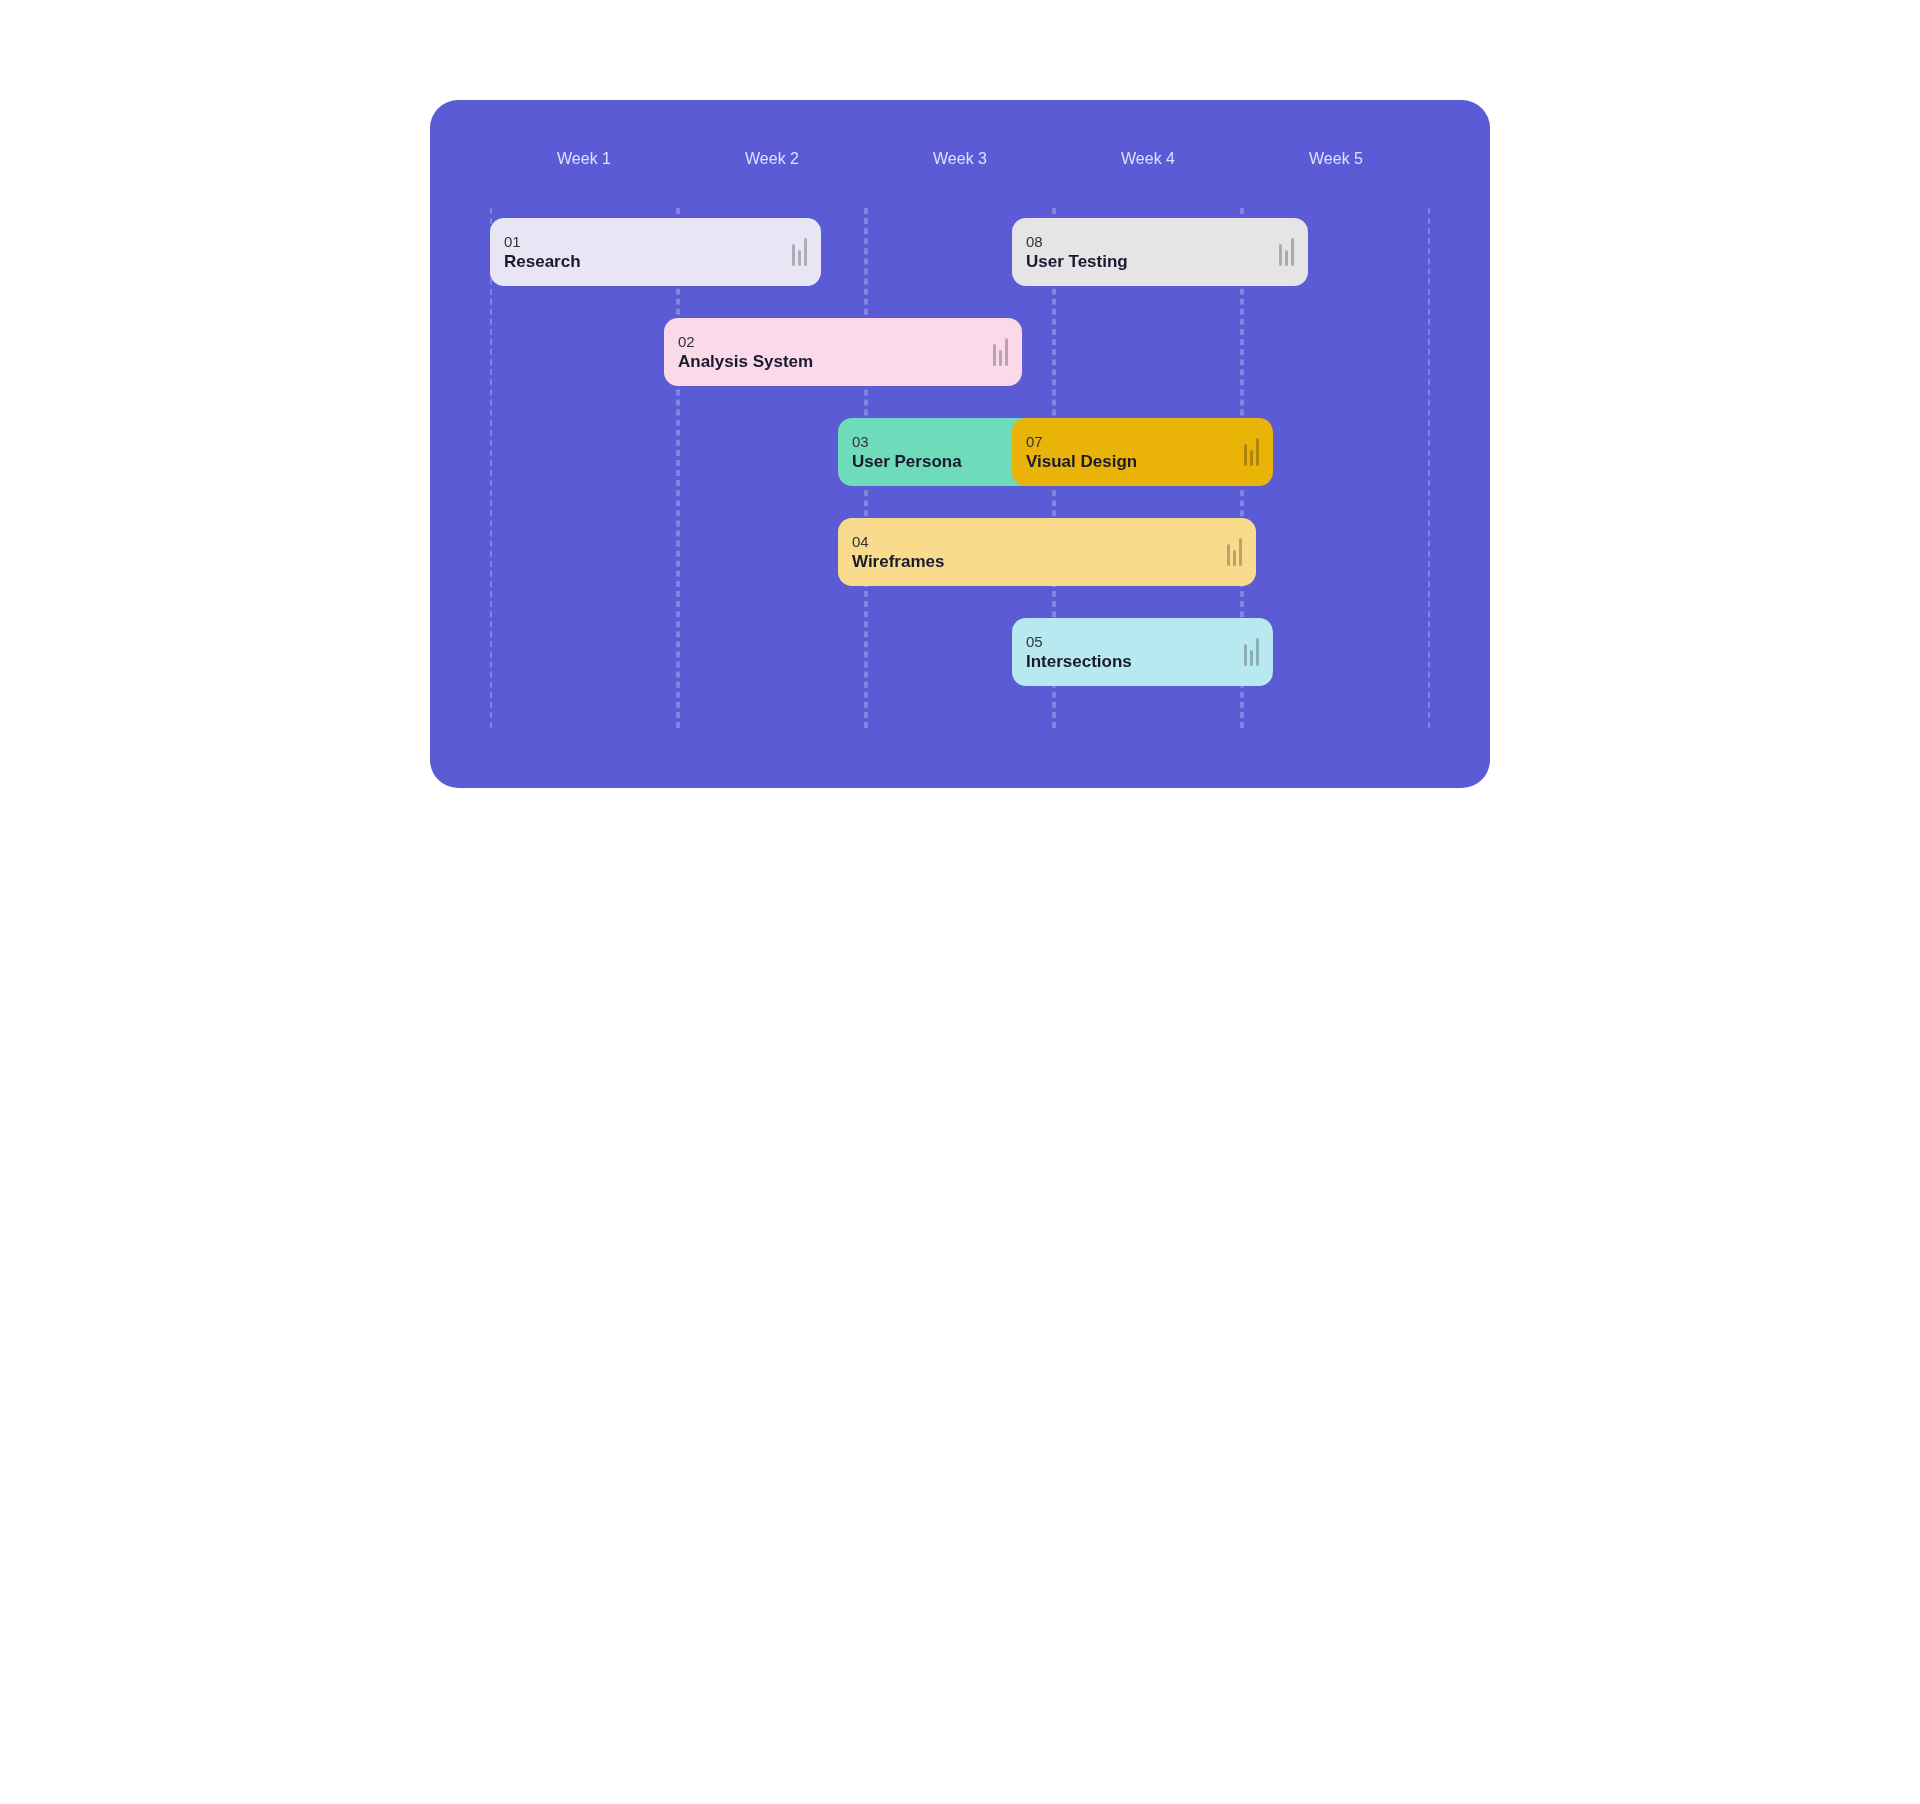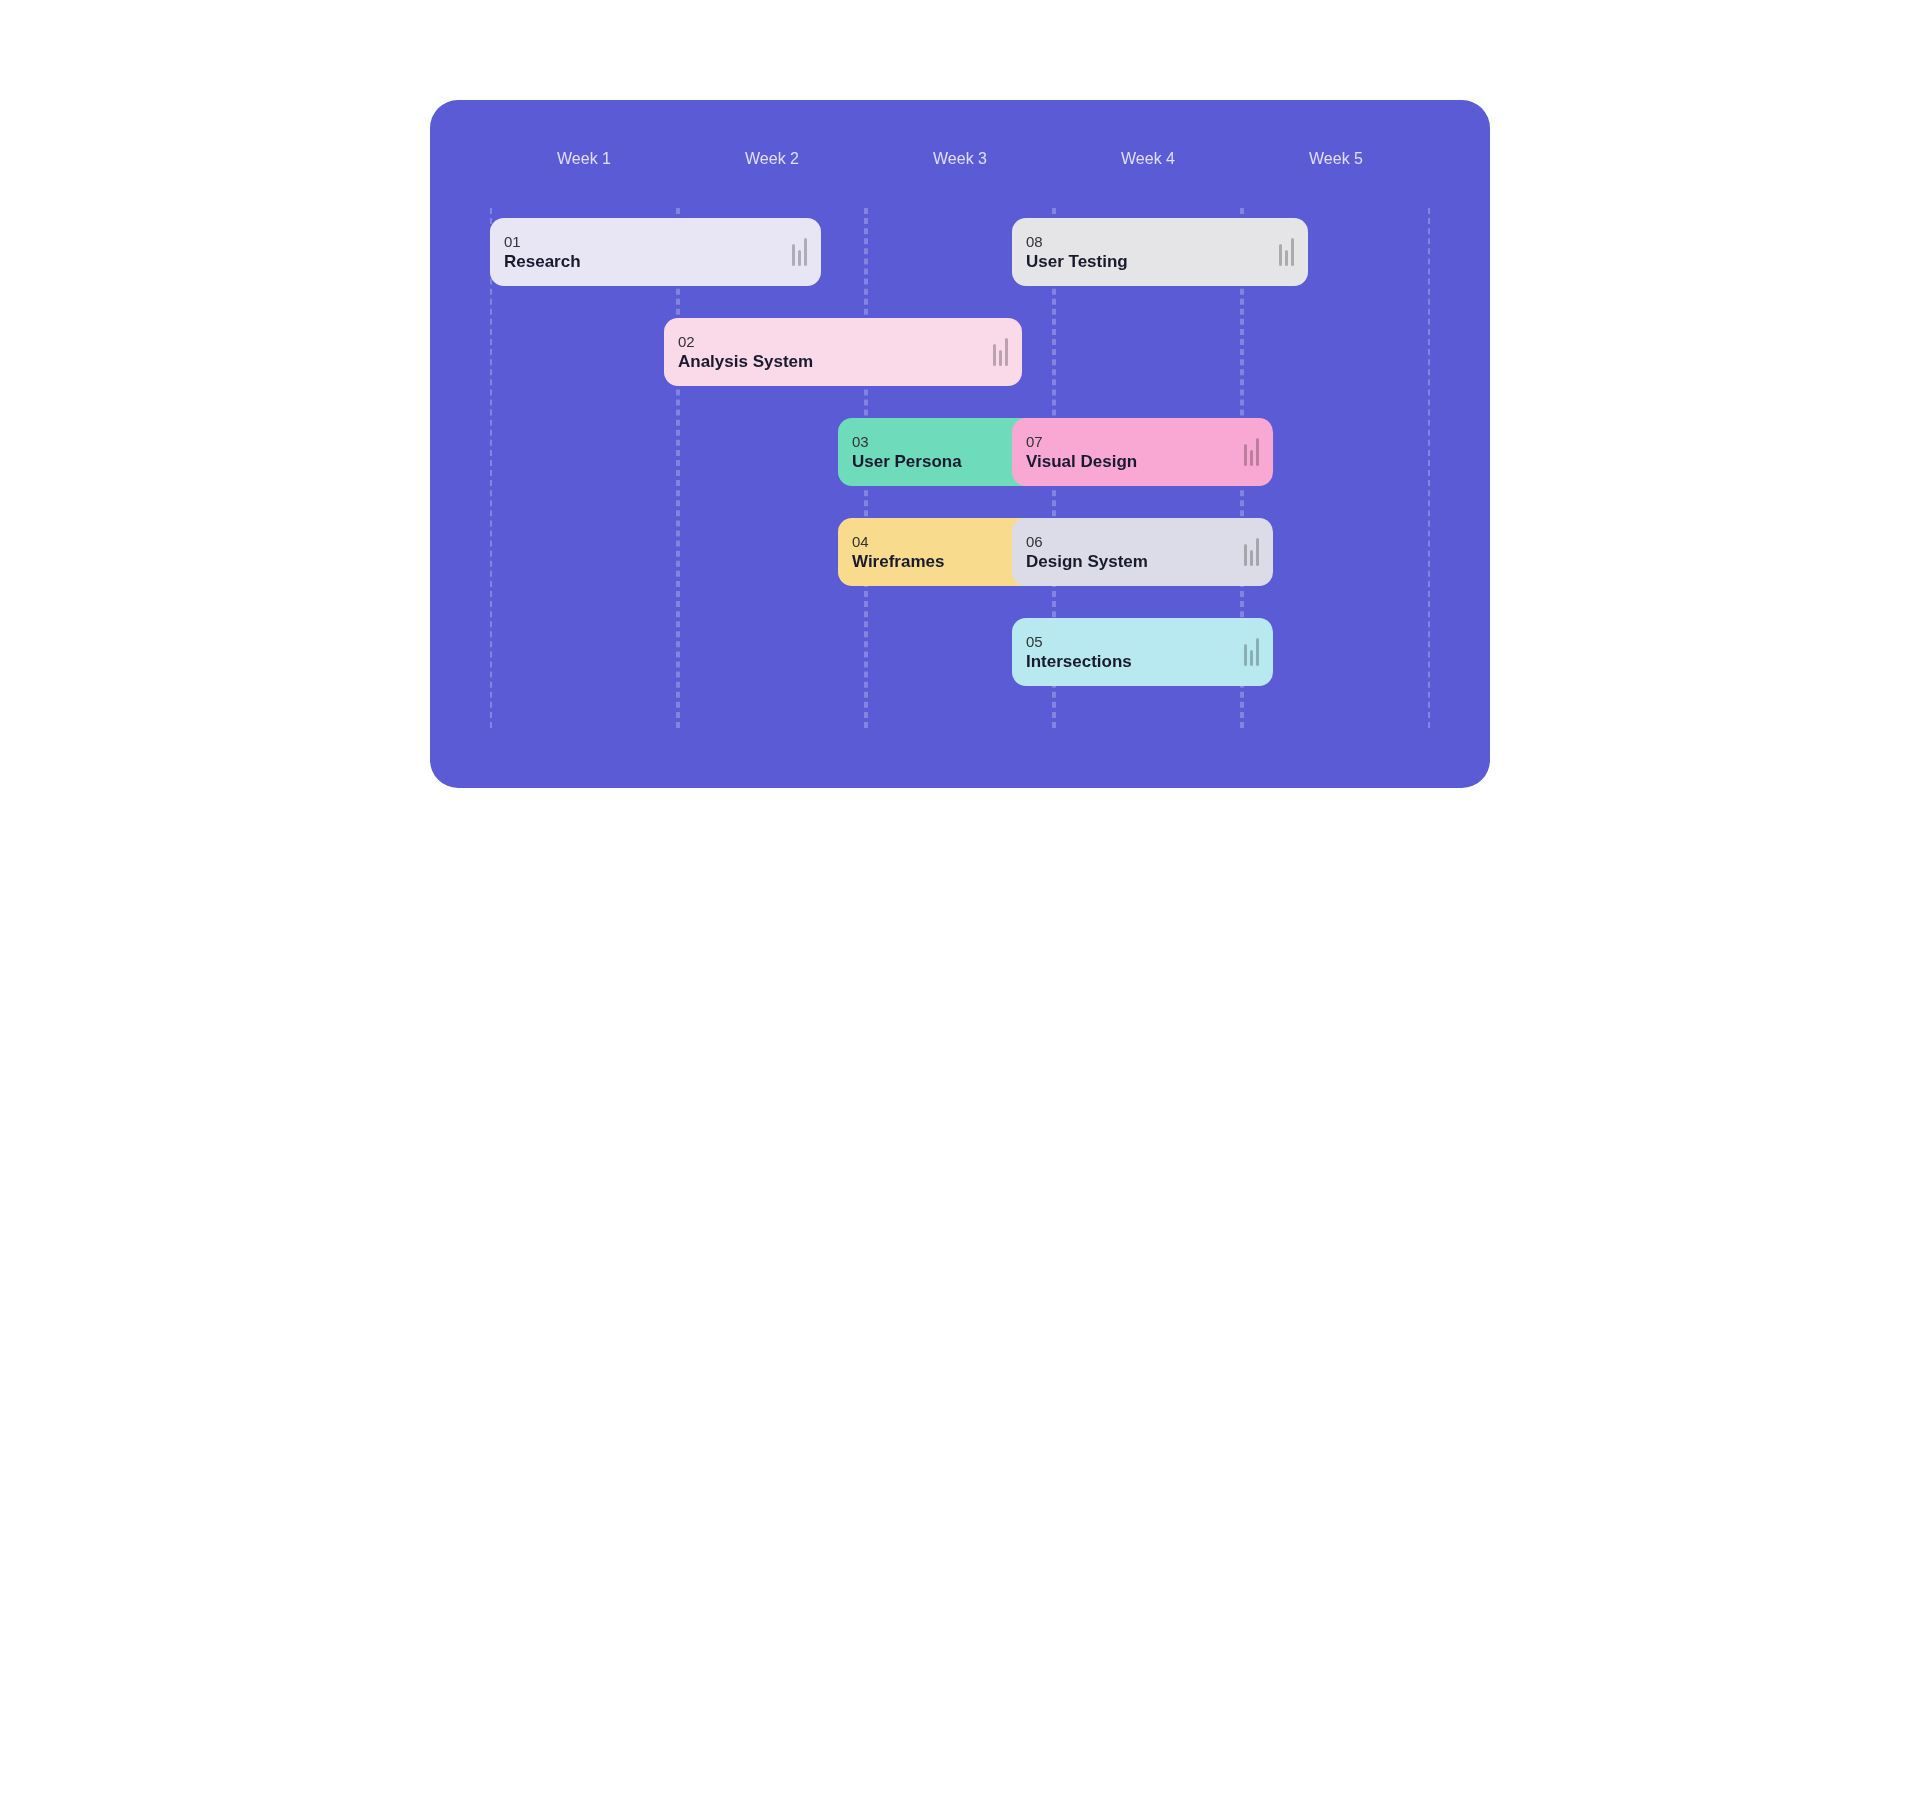--- a/index.html
+++ b/index.html
@@ -123,21 +123,21 @@
       background: rgba(0,0,0,0.25);
     }
 
     
     .card-lavender { background: #e8e6f5; }
     .card-pink     { background: #fad9e8; }
     .card-teal     { background: #6edcbb; }
     .card-yellow   { background: #f9db8d; }
     .card-blue     { background: #b8e8f0; }
     .card-gray     { background: #e5e5e8; }
-    .card-salmon   { background: #f9a8d4; }
+    .card-salmon   { background: #eab308; }
     .card-lightgray{ background: #dcdce8; }
 
     
   </style>
 </head>
 <body>
 
 <div class="page-container">
   <div class="header">
     <h1 class="page-title"></h1>
@@ -201,29 +201,20 @@
         </div>
         <div class="task-card card-blue" style="left: 522px; width: 261px; top: 410px;">
           <div class="task-number">05</div>
           <div class="task-name">Intersections</div>
           <div class="bar-icon">
             <span style="height: 22px;"></span>
             <span style="height: 16px;"></span>
             <span style="height: 28px;"></span>
           </div>
         </div>
-        <div class="task-card card-lightgray" style="left: 522px; width: 261px; top: 310px;">
-          <div class="task-number">06</div>
-          <div class="task-name">Design System</div>
-          <div class="bar-icon">
-            <span style="height: 22px;"></span>
-            <span style="height: 16px;"></span>
-            <span style="height: 28px;"></span>
-          </div>
-        </div>
         <div class="task-card card-salmon" style="left: 522px; width: 261px; top: 210px;">
           <div class="task-number">07</div>
           <div class="task-name">Visual Design</div>
           <div class="bar-icon">
             <span style="height: 22px;"></span>
             <span style="height: 16px;"></span>
             <span style="height: 28px;"></span>
           </div>
         </div>
         <div class="task-card card-gray" style="left: 522px; width: 295.8px; top: 10px;">

